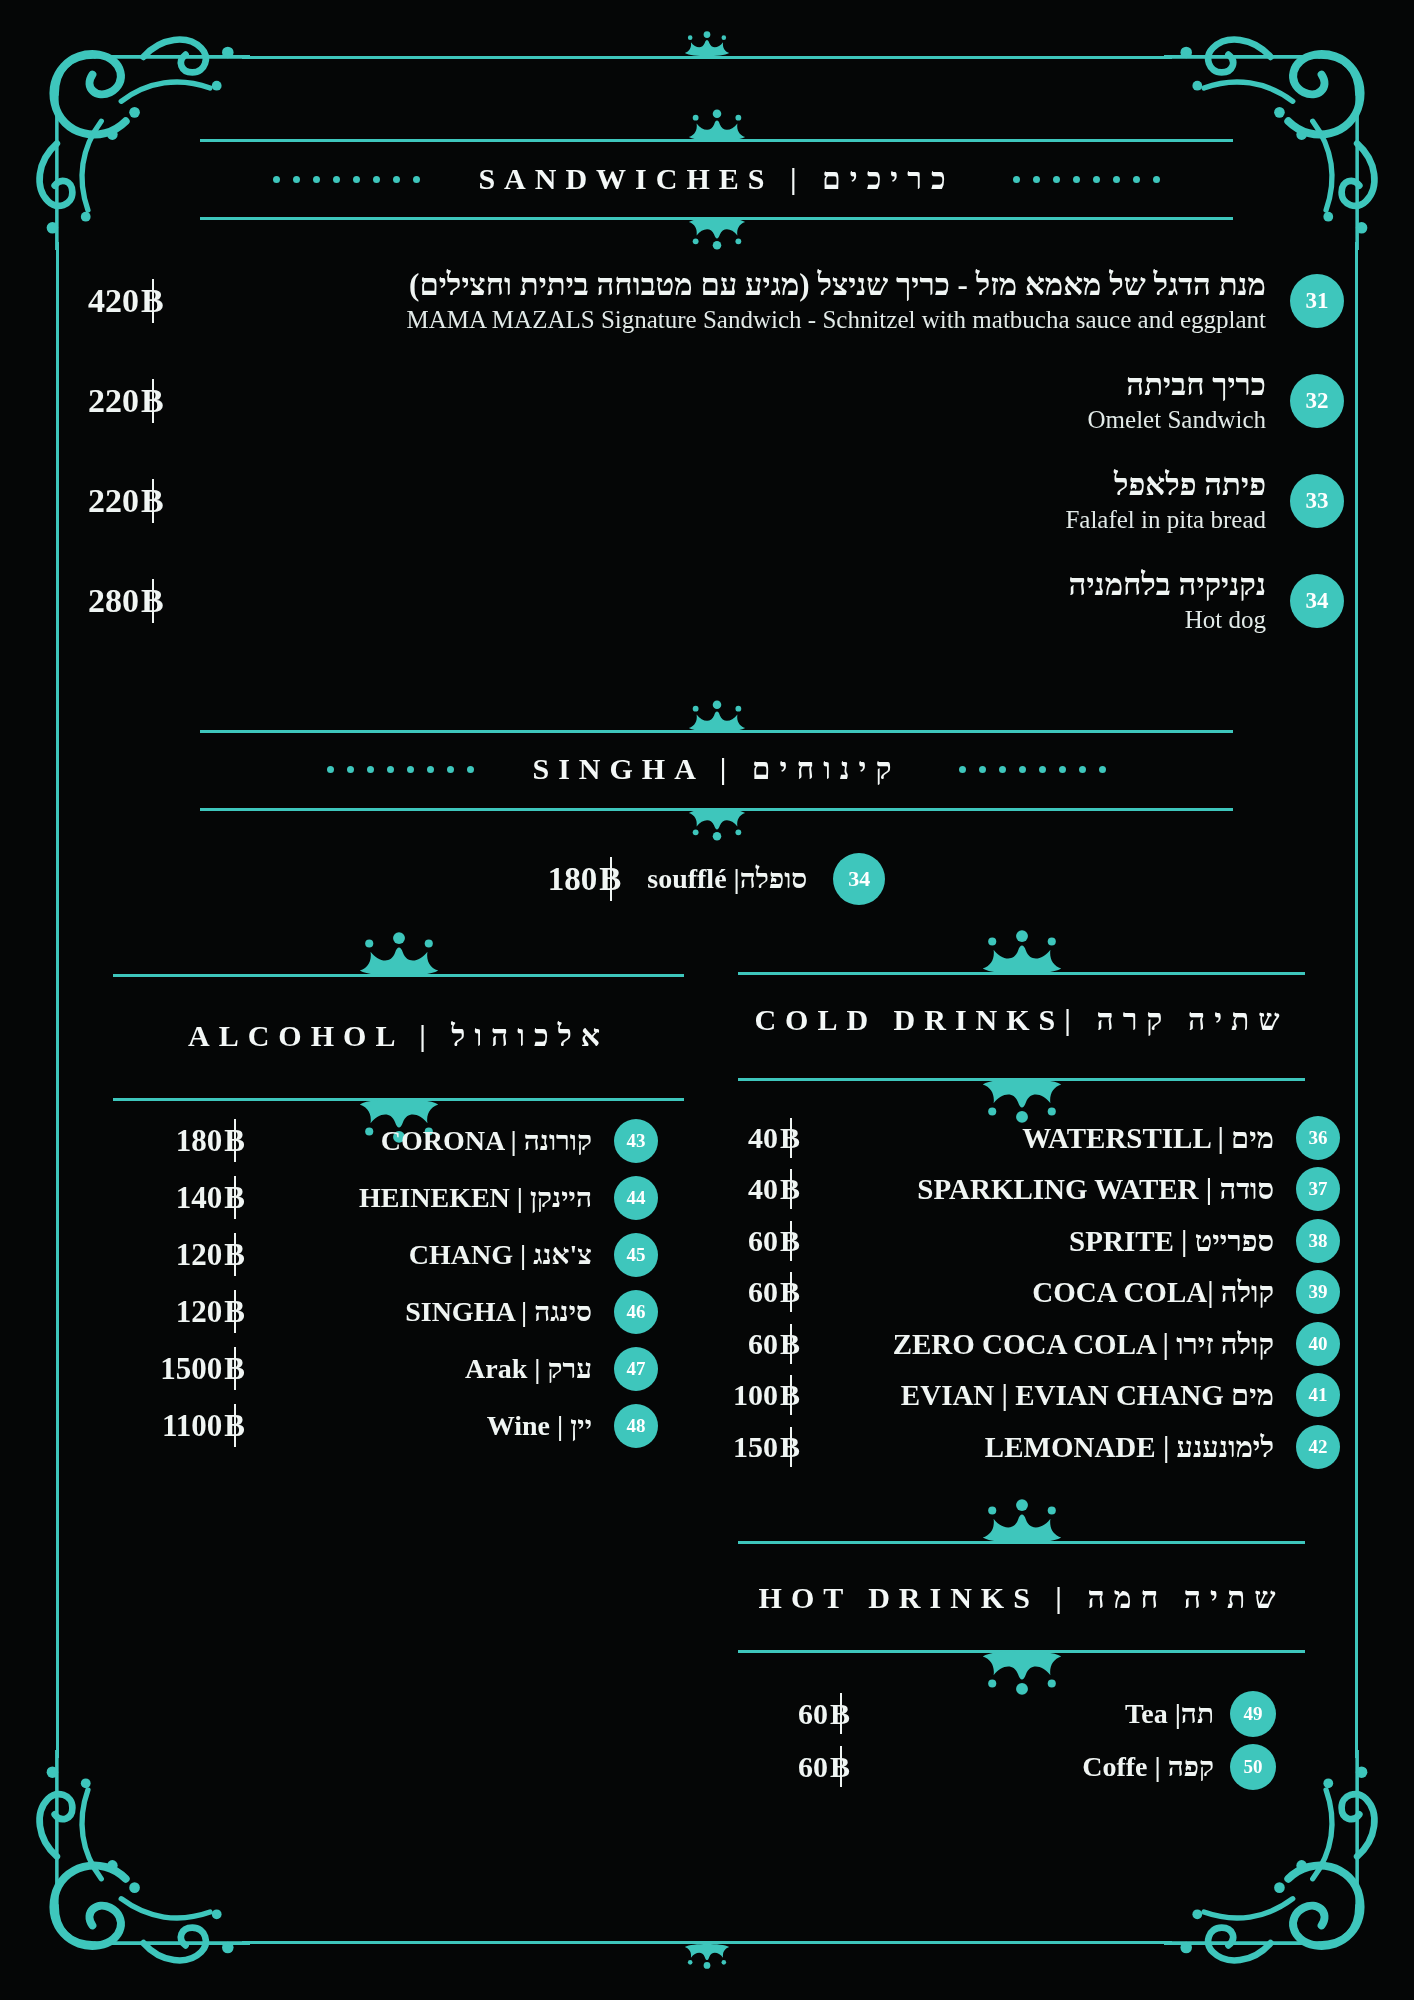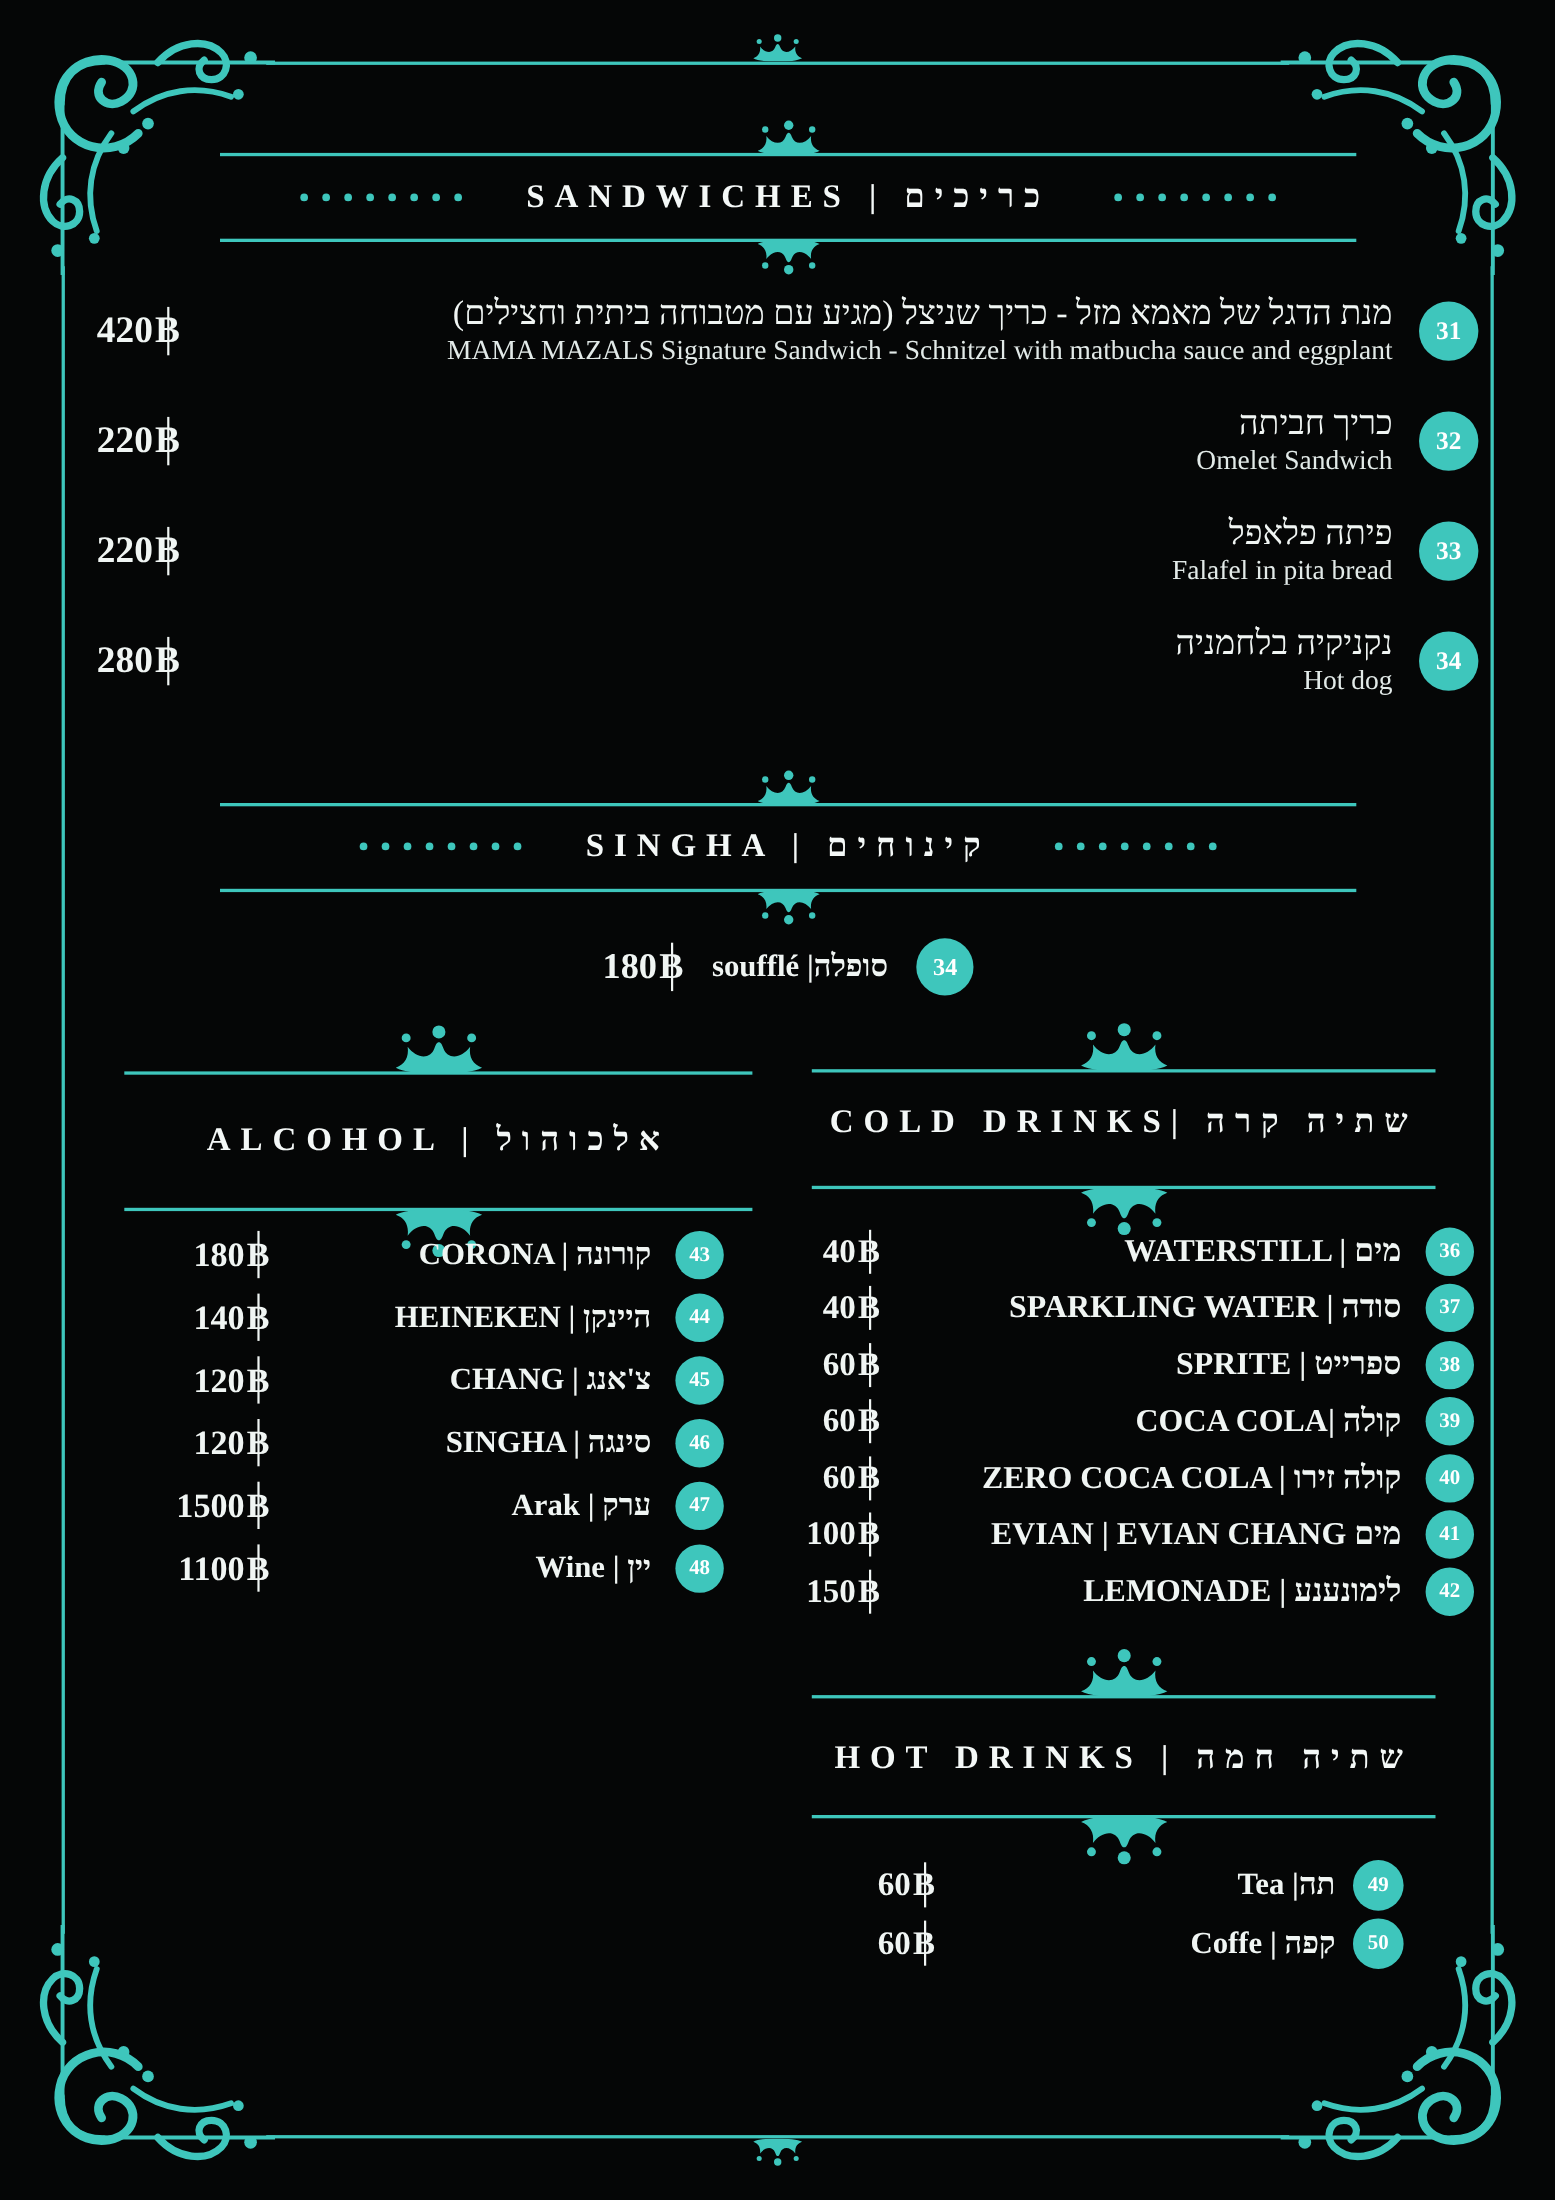--- a/index.html
+++ b/index.html
@@ -56,21 +56,21 @@
          background:var(--teal);color:#fff;display:flex;align-items:center;justify-content:center;
          font-weight:700;}
 
   
   #sandwich-items{position:absolute;left:72px;top:251px;width:1272px;}
   .dish-row{position:relative;height:100px;}
   .dish-row .price{position:absolute;left:16px;top:50%;transform:translateY(-50%);
                    font-size:34px;font-weight:700;}
   .dish-row .titles{position:absolute;left:170px;right:78px;top:50%;transform:translateY(-50%);
                     text-align:right;}
-  .dish-row .he{font-size:31px;font-weight:400;line-height:1.12;direction:rtl;unicode-bidi:plaintext;}
+  .dish-row .he{font-size:31px;font-weight:700;line-height:1.12;direction:rtl;unicode-bidi:plaintext;}
   .dish-row .en{font-size:25px;color:#E2EAE8;line-height:1.2;margin-top:2px;}
   .dish-row .badge{width:54px;height:54px;font-size:23px;}
 
   
   #dessert-mount{position:absolute;left:200px;top:848px;width:1033px;height:62px;
                  display:flex;align-items:center;justify-content:center;}
   .dessert-row{display:flex;align-items:center;gap:26px;position:relative;}
   .dessert-row .price{font-size:33px;font-weight:700;}
   .dessert-row .label{font-size:28px;font-weight:700;white-space:nowrap;}
   .dessert-row .badge{position:static;transform:none;width:52px;height:52px;font-size:22px;}

